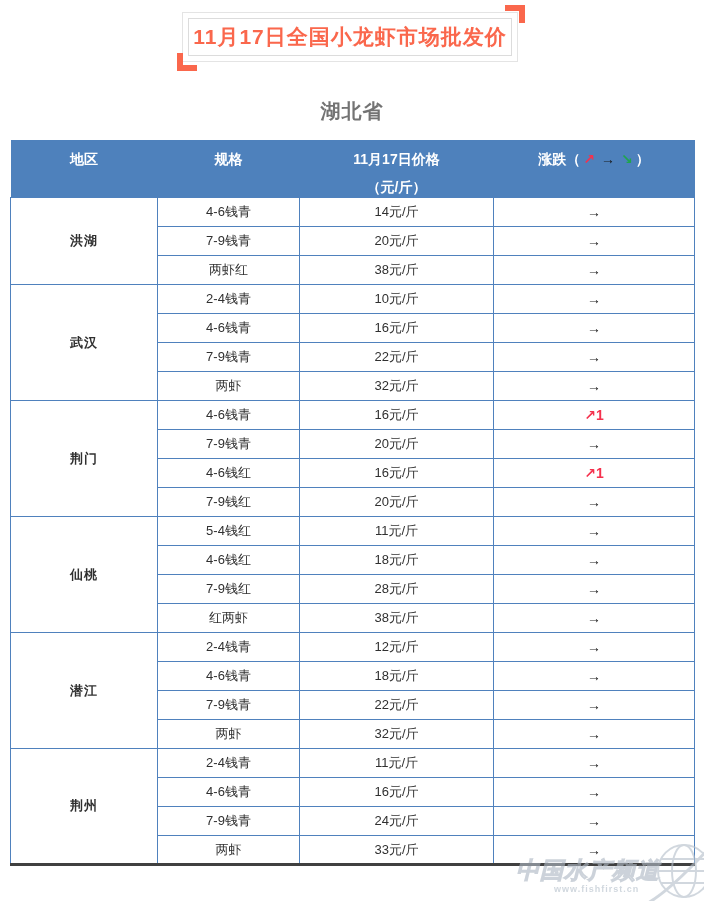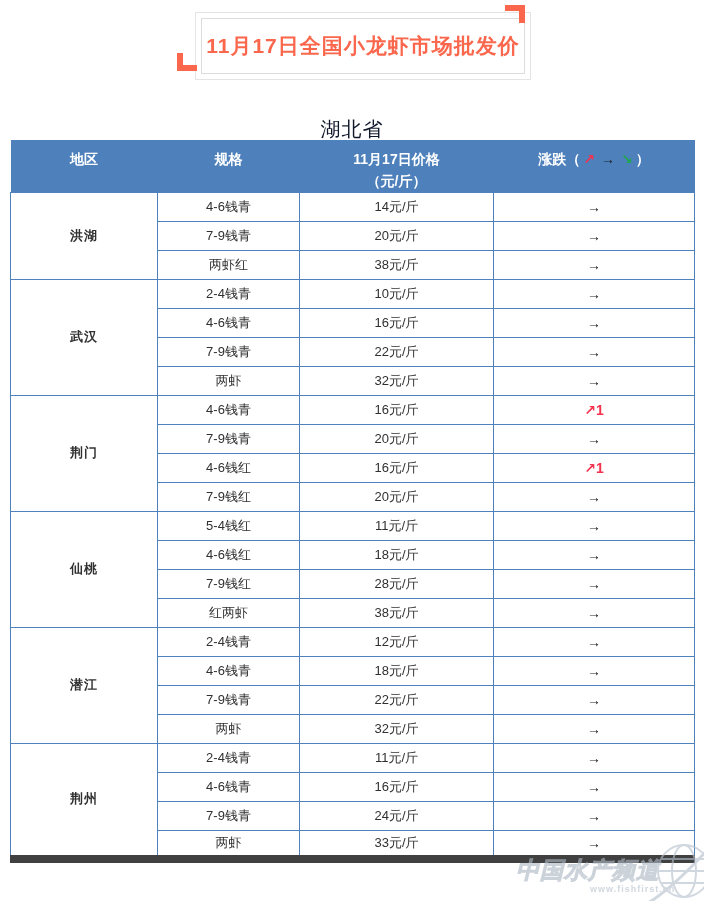--- a/index.html
+++ b/index.html
@@ -2,61 +2,61 @@
 <html><head>
 <meta charset="utf-8">
 <style>
   * { margin:0; padding:0; box-sizing:border-box; }
   html,body { background:#ffffff; }
   body { font-family:"Liberation Sans","DejaVu Sans",sans-serif; }
   .page { position:relative; width:704px; height:901px; background:#fff; overflow:hidden; }
 
   
   .title-banner { position:absolute; left:177px; top:5px; width:348px; height:66px; }
-  .title-outer { position:absolute; left:18px; top:7px; width:336px; height:68px;
+  .title-outer { position:absolute; left:5px; top:7px; width:336px; height:50px;
                  border:1px solid #e4e4e4; background:#fff;text-align:center; }
   .title-inner { position:absolute; left:5px; top:5px; right:5px; bottom:5px;
                  border:1px solid #dcdcdc; background:#fff;
                  display:flex; align-items:center; justify-content:center; }
   .title-text { color:#FA674C; font-size:21px; font-weight:700; letter-spacing:1px; white-space:nowrap; }
   .corner { position:absolute; width:20px; height:18px; }
   .corner.tr { right:0; top:0; border-top:6px solid #FA674C; border-right:6px solid #FA674C; }
   .corner.bl { left:0; bottom:0; border-bottom:6px solid #FA674C; border-left:6px solid #FA674C; }
 
   
-  .province { position:absolute; top:116px; left:0; width:100%; text-align:center;
-              color:#0f172a; font-size:20px; font-weight:400; letter-spacing:1px; }
+  .province { position:absolute; top:98px; left:0; width:100%; text-align:center;
+              color:#737373; font-size:20px; font-weight:700; letter-spacing:1px; }
 
   
   table.price { position:absolute; left:10px; top:140px; width:684px;
                 border-collapse:collapse; table-layout:fixed;
-                font-size:13px; color:#303030; border-bottom:8px solid #404040; }
+                font-size:13px; color:#303030; border-bottom:3px solid #404040; }
   col.c-region { width:147px; } col.c-spec { width:142px; }
   col.c-price { width:194px; } col.c-trend { width:201px; }
   thead th { background:#4E81BC; color:#fff; font-size:14px; font-weight:700;
              height:52px; vertical-align:top; padding-top:9px; text-align:center;
              border:none; line-height:20px; }
-  thead th .sub { margin-top:2px; }
+  thead th .sub { margin-top:8px; }
   .lg-up   { color:#F5314D; font-weight:700; padding:0 3px; }
   .lg-flat { color:#1a1a1a; font-weight:700; padding:0 3px; }
   .lg-down { color:#1FA54E; font-weight:700; padding:0 3px; }
   tbody td { border:1px solid #4F81BD; height:29px; text-align:center;
              vertical-align:middle; background:#fff; padding:0; }
   td.region-cell { font-weight:700; letter-spacing:1px;font-family:Liberation Serif, serif; }
   .t-flat { color:#1a1a1a; font-size:14px; }
   .t-up   { color:#F5314D; font-size:14px; font-weight:700; }
 
   
   .watermark { position:absolute; top:843px; right:0; width:190px; height:58px;
                opacity:.62; z-index:5; pointer-events:none; }
   .wm-text { position:absolute; left:2px; top:12px; font-size:23px; font-weight:700;
              font-style:italic; letter-spacing:1px; color:rgba(255,255,255,.75);
              -webkit-text-stroke:1px #aeb8c4; white-space:nowrap; }
   .wm-url  { position:absolute; left:40px; top:41px; font-size:9px; color:#b4bfca;
-             letter-spacing:1px; font-weight:700;margin-left:36px; }
+             letter-spacing:1px; font-weight:700; }
   .wm-globe { position:absolute; right:-16px; top:-6px; }
 </style>
 </head>
 <body>
 
 <div class="page">
 
   <div class="title-banner">
     <div class="title-outer">
       <div class="title-inner">

